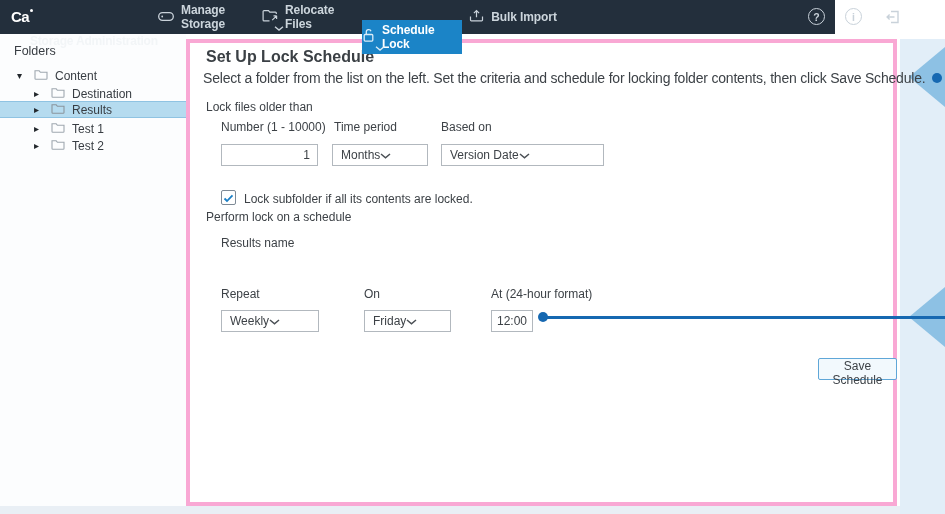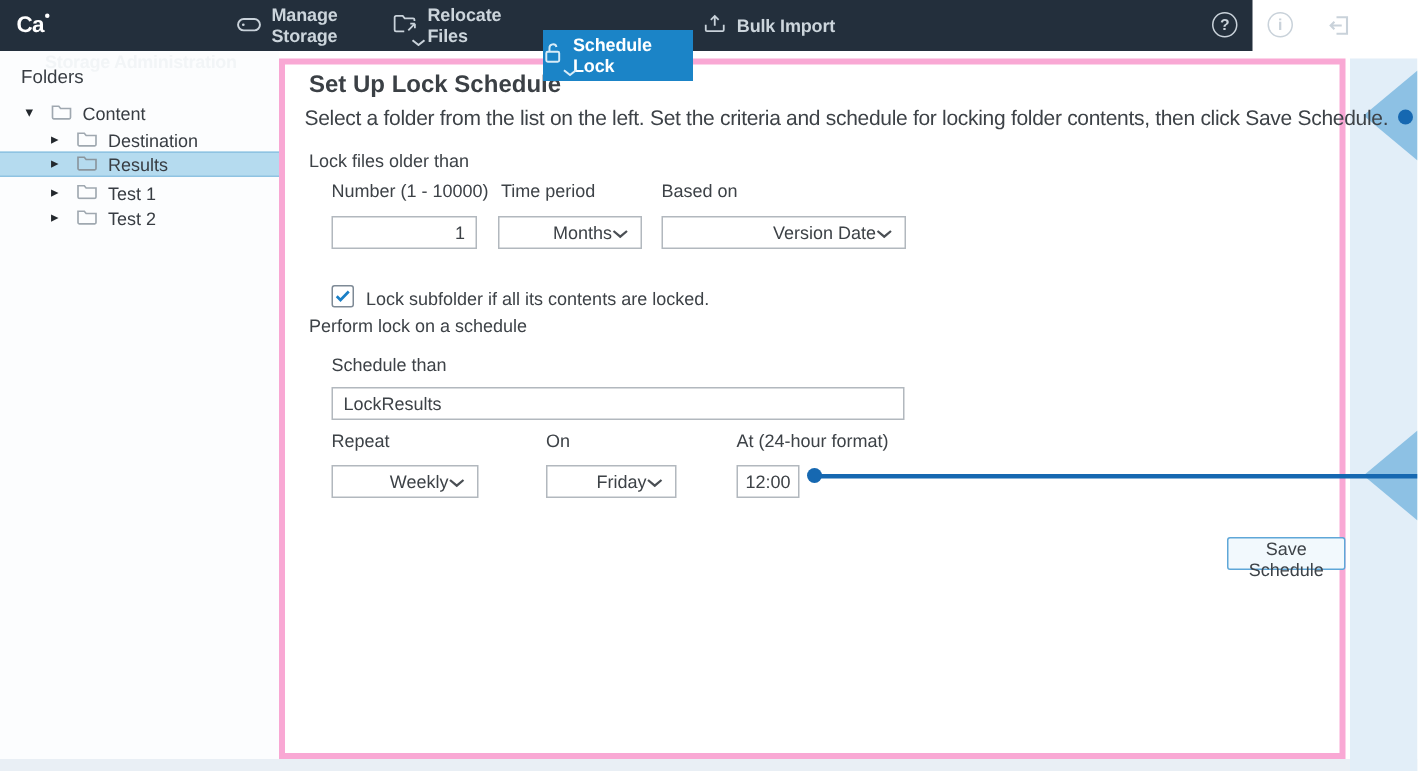--- a/index.html
+++ b/index.html
@@ -33,21 +33,21 @@
   
   .panel { position:absolute; left:186px; top:39px; width:711px; height:467px; background:#fff;
            border:4px solid #f9a8d4; z-index:1;text-decoration:underline; }
   .panel .abs { position:absolute; }
   .h1 { left:16px; top:5px; font-size:16px; color:#3b4045; }
   .sec-label { font-size:12px; color:#3d4247; }
   .fld-label { font-size:12px; color:#3d4247; }
   .txt { position:absolute; height:22px; border:1px solid #b2b8be; background:#fff; font-family:"Liberation Sans",sans-serif;
          font-size:12px; color:#3d4247; padding:0 7px; outline:none; }
   .select { position:absolute; height:22px; border:1px solid #b2b8be; background:#fff; display:flex; align-items:center;
-            justify-content:flex-end; padding:0 8px; font-size:12px; color:#3d4247; cursor:pointer; }
+            justify-content:flex-start; padding:0 8px; font-size:12px; color:#3d4247; cursor:pointer; }
   .checkbox { position:absolute; width:15px; height:15px; border:1px solid #7e8a96; border-radius:2px; background:#fff;
               display:flex; align-items:center; justify-content:center; cursor:pointer; }
   .save-btn { position:absolute; left:628px; top:315px; width:79px; height:22px; background:#f2f9fd; border:1px solid #5fa7d8;
               border-radius:2px; font-family:"Liberation Sans",sans-serif; font-size:12px; color:#3d4247; cursor:pointer; }
 
   
   .callout-strip { position:absolute; left:900px; top:39px; width:45px; height:475px; background:#e2eef8; z-index:2; }
   .callout-arrow { position:absolute; width:0; height:0; border-top:30px solid transparent; border-bottom:30px solid transparent;
                    border-right:36px solid #8dc1e4; z-index:3; }
   .arrow1 { left:909px; top:47px; }
@@ -201,22 +201,21 @@
 
   <div class="checkbox" style="left:31px;top:147px;">
     <span><svg width="11" height="9" viewBox="0 0 11 9">
           <path d="M1.5 4.5 L4 7 L9.5 1.3" fill="none" stroke="#1a7fc6" stroke-width="1.8"></path>
         </svg></span>
   </div>
   <div class="abs fld-label" style="left:54px;top:149px;">Lock subfolder if all its contents are locked.</div>
 
   <div class="abs sec-label" style="left:16px;top:167px;">Perform lock on a schedule</div>
 
-  <div class="abs fld-label" style="left:31px;top:193px;">Schedule than</div>
-  <input class="txt" style="left: 31px; top: 215px; width: 382px;" value="LockResults">
+  <div class="abs fld-label" style="left:31px;top:193px;">Results name</div>
 
   <div class="abs fld-label" style="left:31px;top:244px;">Repeat</div>
   <div class="abs fld-label" style="left:174px;top:244px;">On</div>
   <div class="abs fld-label" style="left:301px;top:244px;">At (24-hour format)</div>
 
   <div class="select" style="left:31px;top:267px;width:98px;">
     <span>Weekly</span>
     <span><svg width="11" height="6" viewBox="0 0 11 6">
           <path d="M1 1 L5.5 4.8 L10 1" fill="none" stroke="#4a4f54" stroke-width="1.5"></path>
         </svg></span>

